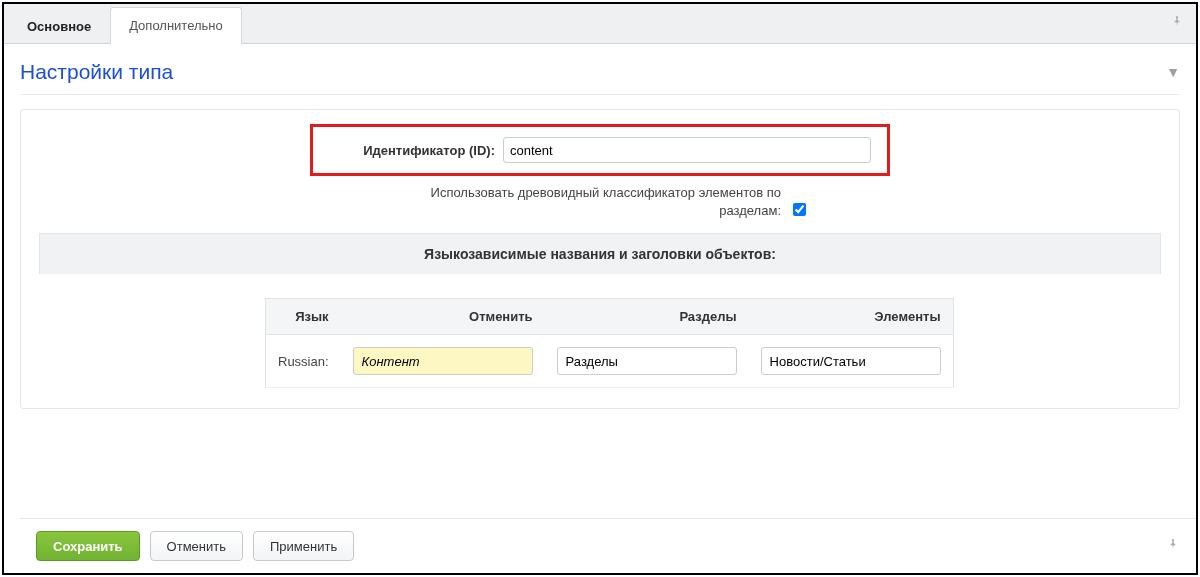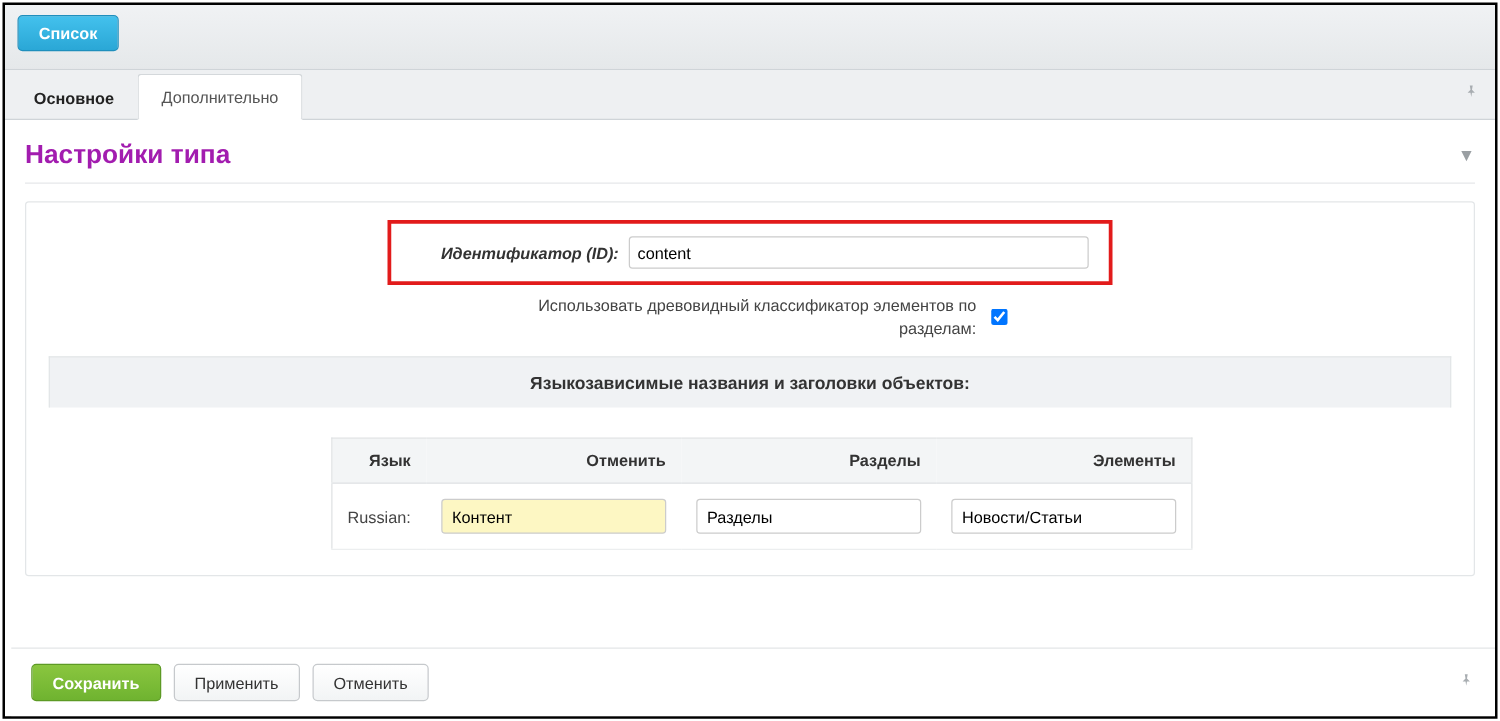--- a/index.html
+++ b/index.html
@@ -83,22 +83,22 @@
   .section-header {
     display: flex;
     justify-content: space-between;
     align-items: center;
     padding: 4px 0 10px 0;
     border-bottom: 1px solid #e6e8ea;
     margin-bottom: 14px;
   }
   .section-title {
     font-size: 21px;
-    font-weight: bold;
-    color: #a21caf;
+    font-weight: normal;
+    color: #1d4ed8;
   }
   .collapse-caret {
     color: #9a9fa3;
     cursor: pointer;
     font-size: 14px;
   }
   .panel {
     border: 1px solid #e3e6e8;
     border-radius: 3px;
     padding: 14px 10px 10px 10px;
@@ -111,33 +111,32 @@
     margin: 0 auto 8px auto;
     width: 580px;
     display: flex;
     align-items: center;
   }
   .id-row-highlight label {
     font-weight: bold;
     text-align: right;
     width: 174px;
     padding-right: 8px;
-    font-style: italic;
   }
   .id-row-highlight input {
     flex: 1;
     height: 26px;
     padding: 3px 6px;
     border: 1px solid #ccc;
     border-radius: 3px;
     font-size: 13px;
   }
   .chk-row {
     display: flex;
-    align-items: center;
+    align-items: flex-end;
     justify-content: center;
     margin: 6px auto 14px auto;
   }
   .chk-row label {
     width: 398px;
     text-align: right;
     padding-right: 8px;
     color: #444;
     line-height: 1.35;
   }
@@ -180,31 +179,31 @@
   }
   table.lang td:first-child { color: #444; }
   table.lang input[type=text] {
     width: 180px;
     height: 28px;
     padding: 3px 8px;
     border: 1px solid #ccc;
     border-radius: 3px;
     font-size: 13px;
   }
-  .hl-yellow { background: #fdf7c3; }
+  .hl-yellow { background: #fdf7c3; font-style: italic; }
 
   
   .actionbar {
     border-top: 1px solid #e3e6e8;
     padding: 12px 16px;
     display: flex;
     gap: 10px;
     align-items: center;
     position: absolute;
-    bottom: 0; left: 5px; right: 0;
+    bottom: 0; left: 16px; right: 0;
     background: #fff;
   }
   .btn {
     height: 30px;
     padding: 0 16px;
     border-radius: 4px;
     border: 1px solid #c6c9cc;
     background: linear-gradient(#ffffff,#f2f4f5);
     cursor: pointer;
     font-size: 13px;
@@ -221,23 +220,20 @@
     color: #a8adb1;
     cursor: pointer;
     font-size: 16px;
   }
 </style>
 </head>
 <body>
 
 <div class="outer-frame">
 
-  <div class="topbar">
-    <button class="btn-list">Список</button>
-  </div>
 
   <div class="tabsrow">
     <div class="tab active">Основное</div>
     <div class="tab inactive">Дополнительно</div>
     <div class="pin">
       <svg width="14" height="14" viewBox="0 0 24 24" fill="#a8adb1">
           <path d="M14 4l-1 6 4 4h-4l-1 6-1-6H7l4-4-1-6z"></path>
         </svg>
     </div>
   </div>
@@ -281,22 +277,22 @@
             </tr>
           </tbody>
         </table>
       </div>
 
     </div>
   </div>
 
   <div class="actionbar">
     <button class="btn btn-primary">Сохранить</button>
+    <button class="btn">Отменить</button>
     <button class="btn">Применить</button>
-    <button class="btn">Отменить</button>
     <div class="pin-bottom">
       <svg width="14" height="14" viewBox="0 0 24 24" fill="#a8adb1">
           <path d="M14 4l-1 6 4 4h-4l-1 6-1-6H7l4-4-1-6z"></path>
         </svg>
     </div>
   </div>
 
 </div>
 
 </body></html>

